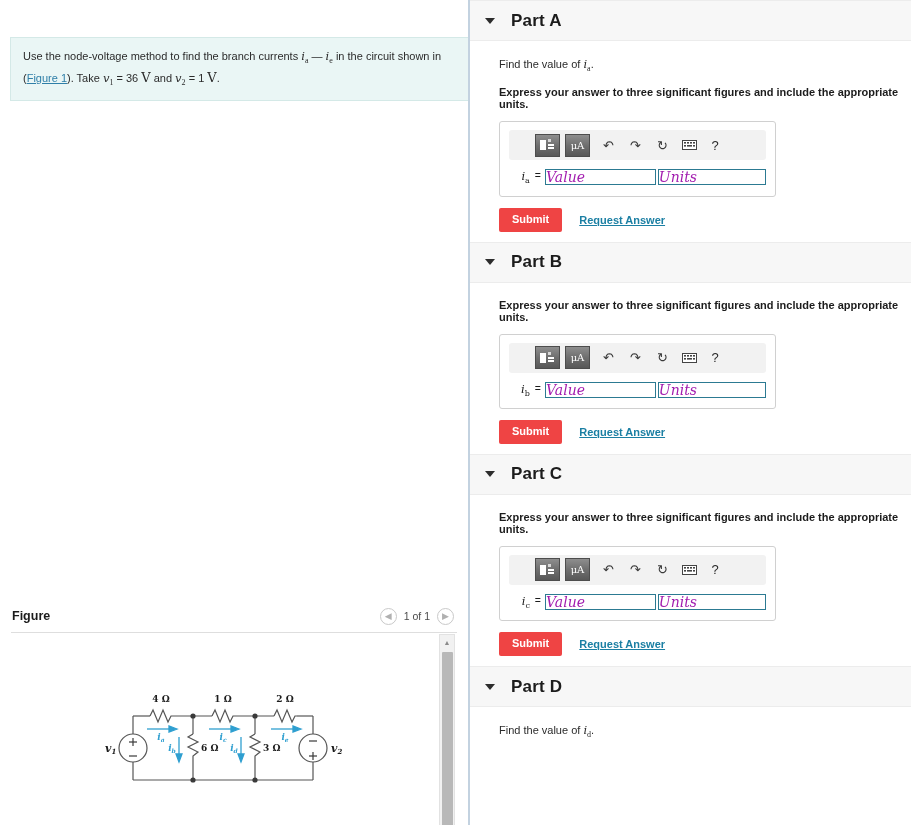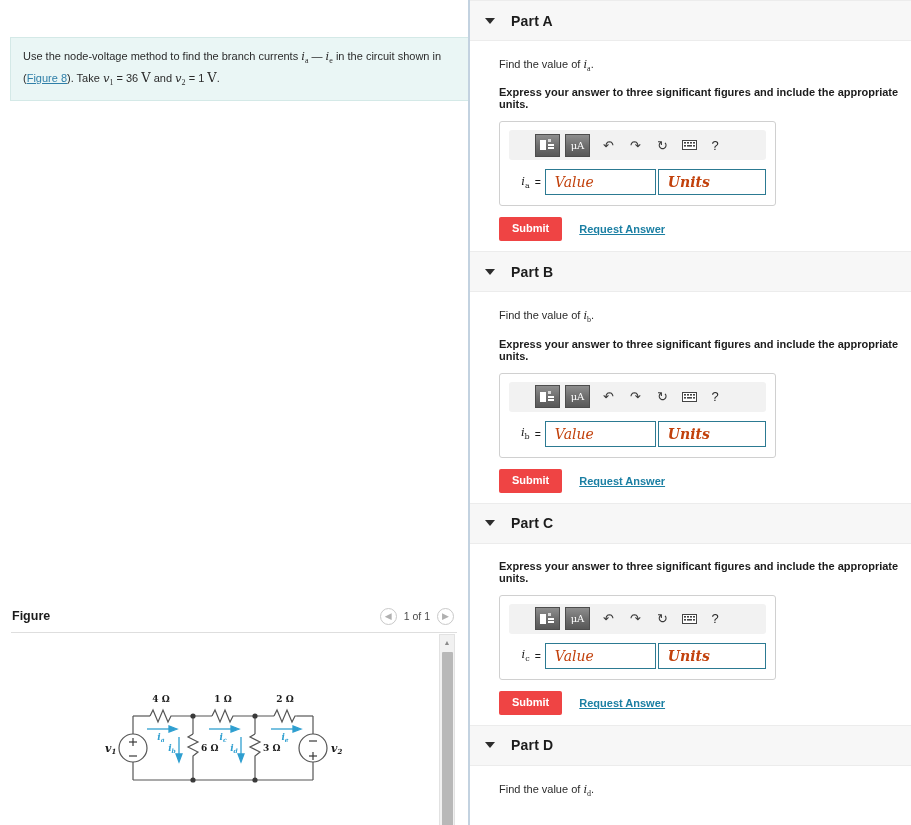--- a/index.html
+++ b/index.html
@@ -127,21 +127,21 @@
     padding-left: 15px;
   }
   .caret {
     width: 0; height: 0;
     border-left: 5px solid transparent;
     border-right: 5px solid transparent;
     border-top: 6px solid #2d2d2d;
     margin-right: 16px;
   }
   .part-title {
-    font-size: 14px; font-weight: bold; color: #1c1c1c;
+    font-size: 17px; font-weight: bold; color: #1c1c1c;
     letter-spacing: 0.2px;
   }
   .part-body { padding: 16px 0 10px 29px; }
   .prompt-line {
     font-size: 11px; color: #2b2b2b; margin-bottom: 13px;
   }
   .sig-line {
     font-size: 11px; font-weight: bold; color: #1c1c1c;
     margin-bottom: 11px;
   }
@@ -174,39 +174,38 @@
   .tb-icon-slot {
     width: 27px; height: 22px;
     display: flex; align-items: center; justify-content: center;
     color: #3a3a3a;
     font-size: 13px;
   }
   .tb-help {
     width: 24px; text-align: center;
     font-size: 13px; color: #2a2a2a; font-weight: normal;
   }
-  .ans-row { display: flex; align-items: center; }
+  .ans-row { display: flex; }
   .ans-label {
     width: 28px; text-align: right; padding-right: 5px;
     font-family: "DejaVu Serif", serif; font-style: italic;
     font-size: 11.5px; color: #1c1c1c;
   }
   .ans-label sub { font-style: normal; font-size: 8px; }
   .ans-eq { padding-right: 4px; font-size: 10.5px; color:#1c1c1c; }
   .field {
-    height: 26px;
+    height: 16px;
     border: 1px solid #2c7a92;
     background: #ffffff;
     display: flex; align-items: center;
-    padding-left: 9px;
     font-family: "DejaVu Serif", serif;
-    font-style: italic; font-size: 14px; color: #c2410c;
+    font-style: italic; font-size: 14px; color: #a21caf;
   }
   .field-value { width: 122px; }
-  .field-units { width: 119px; margin-left: 2px; font-weight: bold; }
+  .field-units { width: 119px; margin-left: 2px; }
 
   .submit-row {
     display: flex; align-items: center;
     margin-top: 11px;
   }
   .submit-btn {
     background: #ef4444;
     color: #ffffff;
     font-size: 11px; font-weight: bold;
     padding: 6px 13px 7px 13px;
@@ -223,21 +222,21 @@
 <body>
 
 <div id="page">
 
   <div id="left-pane">
 
     <div class="problem-box">
       <span>Use the node-voltage method to find the branch currents </span><span class="mathvar"><span>i</span><sub>a</sub></span>
       <span>—</span>
       <span class="mathvar"><span>i</span><sub>e</sub></span><span> in the circuit shown in</span><br>
-      (<a href="#">Figure 8</a><span>). Take </span><span class="mathvar"><span>v</span><sub>1</sub></span><span> = 36 </span><span class="unitbig">V</span><span> and </span><span class="mathvar"><span>v</span><sub>2</sub></span><span> = 1 </span><span class="unitbig">V</span><span>.</span>
+      (<a href="#">Figure 1</a><span>). Take </span><span class="mathvar"><span>v</span><sub>1</sub></span><span> = 36 </span><span class="unitbig">V</span><span> and </span><span class="mathvar"><span>v</span><sub>2</sub></span><span> = 1 </span><span class="unitbig">V</span><span>.</span>
     </div>
 
     <div id="figure-header">
       <div id="figure-title">Figure</div>
       <div id="figure-nav">
         <div class="nav-circle">◀</div>
         <div id="nav-count">1 of 1</div>
         <div class="nav-circle">▶</div>
       </div>
     </div>
@@ -403,21 +402,20 @@
         </div>
       </div>
     </div>
 
     <div class="part-block">
       <div class="part-header">
         <div class="caret"></div>
         <div class="part-title">Part B</div>
       </div>
       <div class="part-body">
-        <div class="prompt-line"><span>Find the value of </span><span class="mathvar"><span>i</span><sub>b</sub></span><span>.</span></div>
         <div class="sig-line">Express your answer to three significant figures and include the appropriate units.</div>
         <div class="answer-box">
           <div class="ans-toolbar">
             <div class="tb-btn">
               <svg width="17" height="14" viewBox="0 0 17 14">
                   <rect x="1" y="2" width="6" height="10" fill="#ffffff"></rect>
                   <rect x="9" y="1" width="3" height="3" fill="#d8d8d8"></rect>
                   <rect x="9" y="6" width="6" height="2" fill="#ffffff"></rect>
                   <rect x="9" y="9" width="6" height="2" fill="#ffffff"></rect>
                 </svg>

